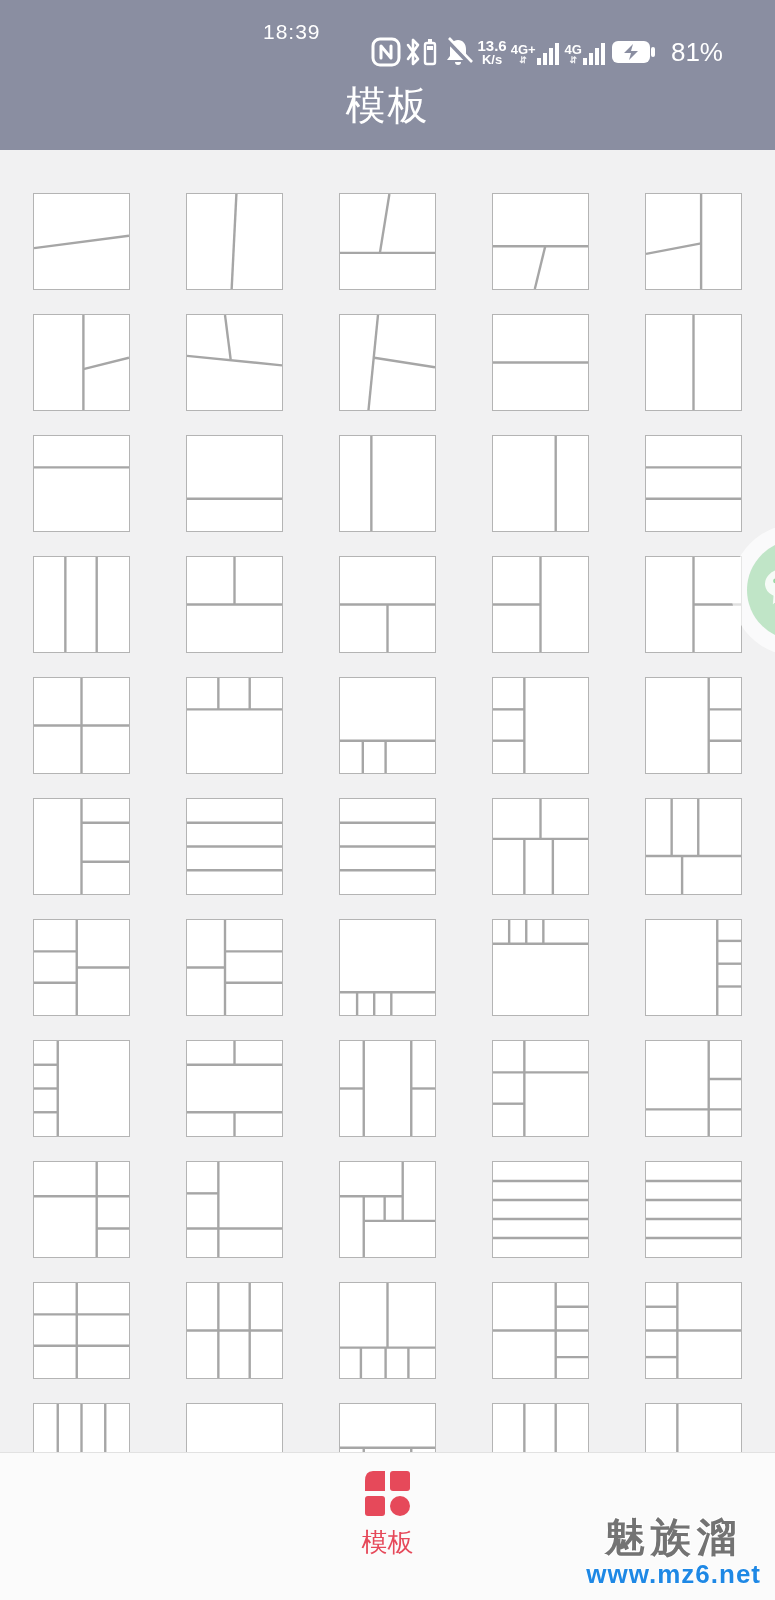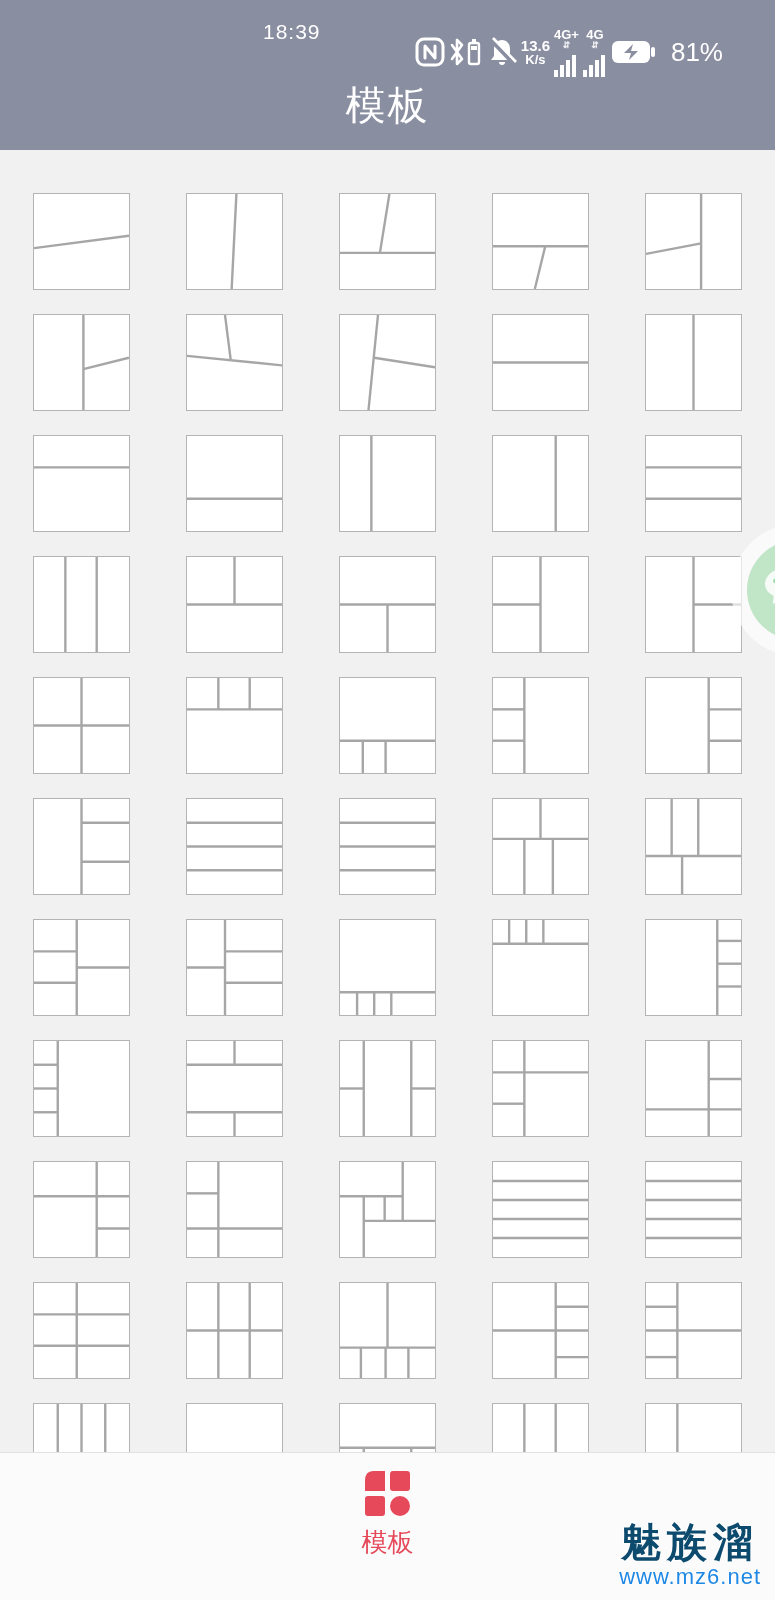--- a/index.html
+++ b/index.html
@@ -11,21 +11,21 @@
   .screen{width:775px;height:1600px;position:relative;overflow:hidden;}
 
   
   .header{height:150px;background:#8a8ea1;position:relative;}
   .status-bar{position:relative;height:66px;color:#fff;}
   .status-time{position:absolute;left:263px;top:20px;font-size:21px;letter-spacing:1px;}
   .status-icons{position:absolute;right:52px;top:32px;display:flex;align-items:center;gap:4px;height:40px;}
   .speed{display:flex;flex-direction:column;align-items:center;line-height:1;font-weight:bold;}
   .speed .v{font-size:15px;}
   .speed .u{font-size:13px;margin-top:0;}
-  .net{display:flex;gap:1px;flex-direction:column;}
+  .net{display:flex;align-items:flex-end;gap:1px;}
   .net-col{display:flex;flex-direction:column;align-items:center;line-height:1;font-weight:bold;}
   .net-col .lbl{font-size:13px;}
   .net-col .arr{font-size:9px;margin-top:0px;opacity:.9;}
   .batt-pct{font-size:26px;margin-left:10px;}
   .title{
     text-align:center;color:#fff;font-size:40px;letter-spacing:2px;
     padding-top:12px;font-weight:400;
   }
 
   
@@ -58,25 +58,25 @@
     display:flex;box-sizing:border-box;
   }
   .nav-item{flex:1;display:flex;flex-direction:column;align-items:center;justify-content:flex-start;padding-top:16px;cursor:pointer;}
   .nav-item .nav-icon{width:50px;height:50px;}
   .nav-item .nav-label{font-size:26px;margin-top:6px;color:#9a9a9a;}
   .nav-item.active .nav-label{color:#e6495a;}
 
   
   .watermark{position:absolute;right:14px;bottom:10px;text-align:center;pointer-events:none;}
   .wm1{
-    font-size:40px;font-weight:bold;color:#0c4a6e;letter-spacing:6px;
+    font-size:40px;font-weight:bold;color:#737373;letter-spacing:6px;
     -webkit-text-stroke:2px #ffffff;paint-order:stroke fill;line-height:1.1;
   }
   .wm2{
-    font-size:22px;font-weight:normal;color:#1e88e5;letter-spacing:1px;
+    font-size:26px;font-weight:bold;color:#1e88e5;letter-spacing:1px;
     -webkit-text-stroke:1px #ffffff;paint-order:stroke fill;
   }
 </style>
 </head>
 <body>
 
 <div class="screen">
 
   <header class="header">
     <div class="status-bar">

